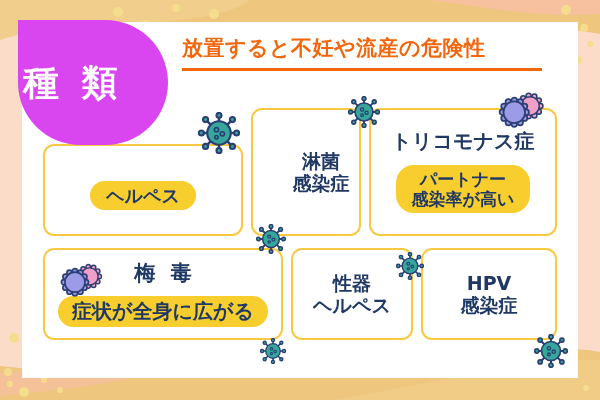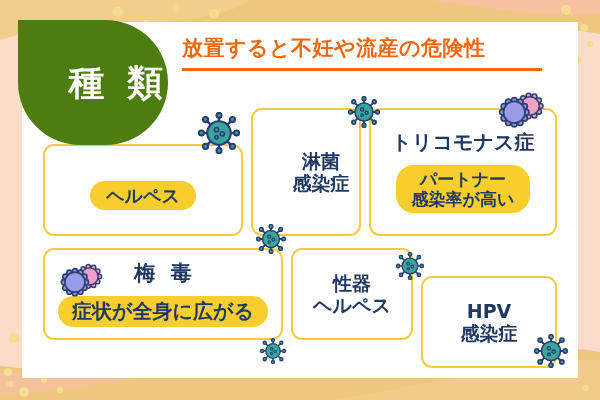--- a/index.html
+++ b/index.html
@@ -21,24 +21,24 @@
     left:22px; top:22px; right:22px; bottom:22px;
     background:#ffffff;
     z-index:1;
   }
 
   
   .kind-badge {
     position:absolute;
     left:18px; top:20px;
     width:150px; height:125px;
-    background:#4d7c0f;
+    background:#d946ef;
     border-radius:0 78px 78px 78px;
     z-index:5;
-    display:flex; align-items:center; justify-content:flex-end;
+    display:flex; align-items:center; justify-content:flex-start;
   }
   .kind-badge .kind-text {
     color:#ffffff;
     font-size:36px;
     font-weight:bold;
     letter-spacing:5px;
     text-indent:5px;
     line-height:1;
   }
 
@@ -103,23 +103,23 @@
     padding:4px 16px;
     white-space:pre-line;
   }
 
   
   #card-0 { left:0px;   top:36px;  width:200px; height:92px; }
   #card-1 { left:208px; top:0px;   width:110px; height:128px;padding-left:36px; }
   #card-2 { left:326px; top:0px;   width:188px; height:128px; }
   #card-3 { left:0px;   top:140px; width:240px; height:92px; }
   #card-4 { left:248px; top:140px; width:122px; height:92px; }
-  #card-5 { left:378px; top:140px; width:136px; height:92px;margin-top:28px; }
-
-  #card-0 .card-title, #card-2 .card-title { font-size:20px; }
+  #card-5 { left:378px; top:140px; width:136px; height:92px; }
+
+  #card-0 .card-title, #card-2 .card-title { font-size:20px;font-family:Liberation Mono, monospace; }
   #card-3 .card-title { font-size:21px; }
   #card-3 .tag { font-size:20px; padding:4px 14px; }
   #card-2 .tag { font-size:17px; }
 
   
   .virus { position:absolute; z-index:6; }
 </style>
 </head>
 <body>
 

